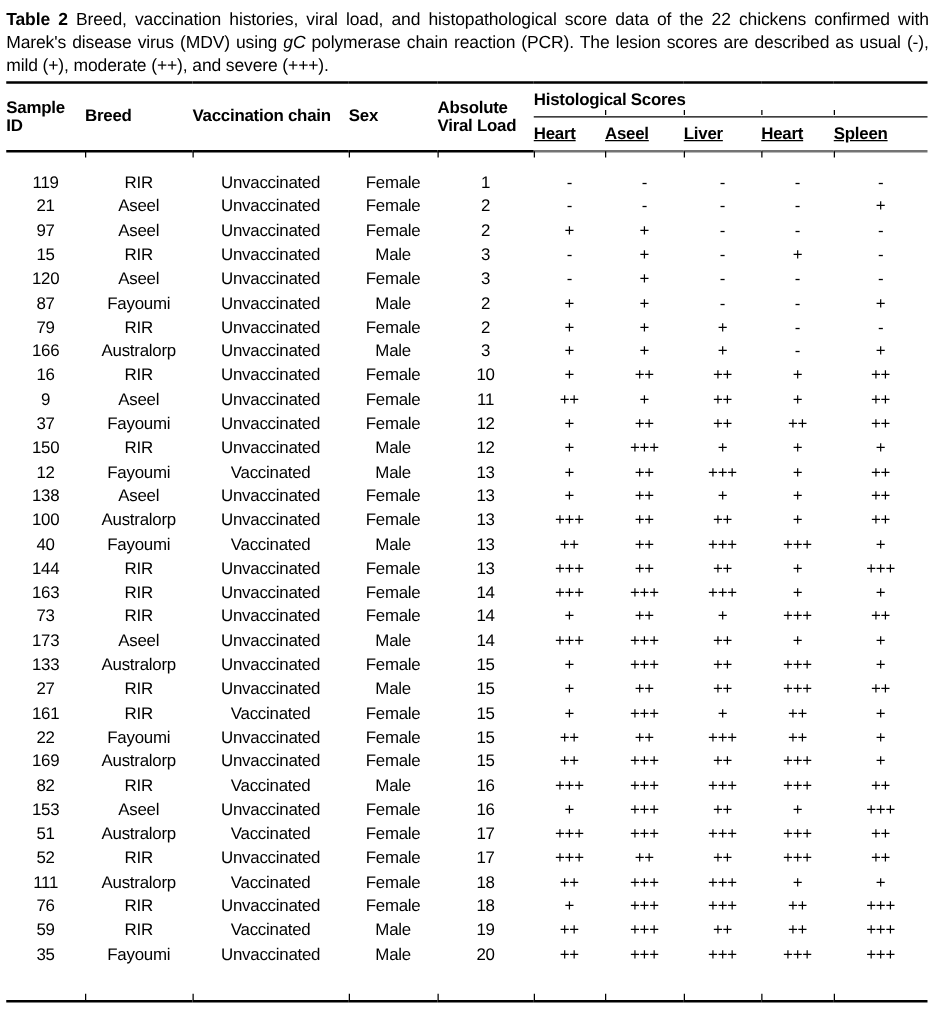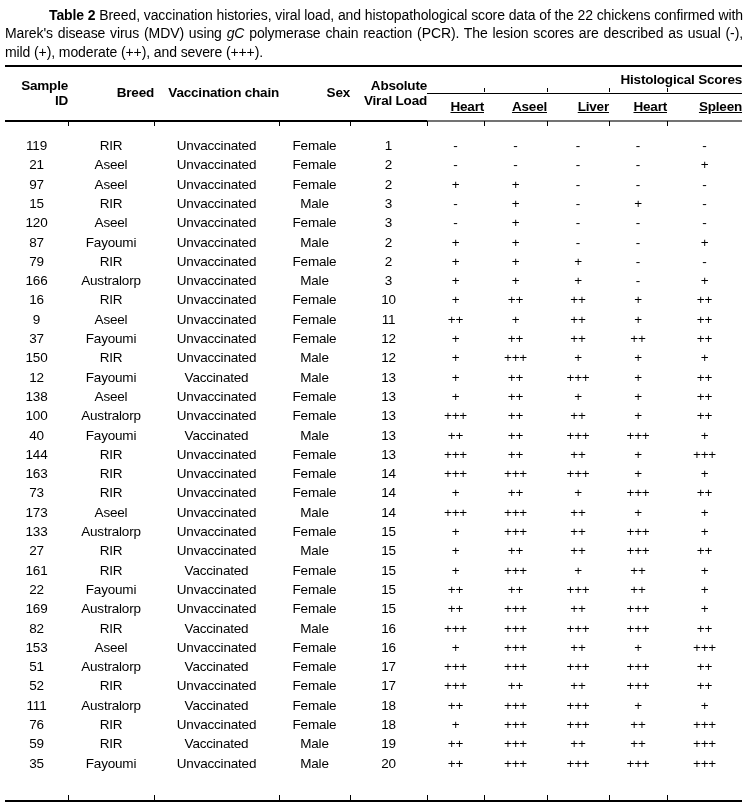--- a/index.html
+++ b/index.html
@@ -18,39 +18,39 @@
     padding: 6px 7px 0 5px;
   }
   .caption {
     width: 738px;
     font-size: 14px;
     line-height: 18.4px;
     text-align: justify;
     margin: 0 0 4px 0;
     letter-spacing: -0.1px;
   }
-  .caption .cap-label { font-weight: bold; margin-left: 44px; }
+  .caption .cap-label { font-weight: bold; }
   .caption .cap-italic { font-style: italic; }
 
   .table-wrap {
     position: relative;
     width: 737px;
   }
   table {
     width: 737px;
     border-collapse: collapse;
     table-layout: fixed;
     border-top: 2px solid #000;
     border-bottom: 2px solid #000;
   }
   thead th {
     font-weight: bold;
     font-size: 13.5px;
     line-height: 14.5px;
-    text-align: right;
+    text-align: left;
     vertical-align: middle;
     padding: 0;
     letter-spacing: -0.2px;
   }
   thead tr.h1 { height: 27px; }
   thead tr.h2 { height: 28px; }
   thead th.span-col { border-bottom: 2px solid #000; }
   thead tr.h2 th { border-bottom: 2px solid #737373; text-decoration: underline; }
   thead th.group-head { border-bottom: 1px solid #000; margin-top: 16px; }
 

